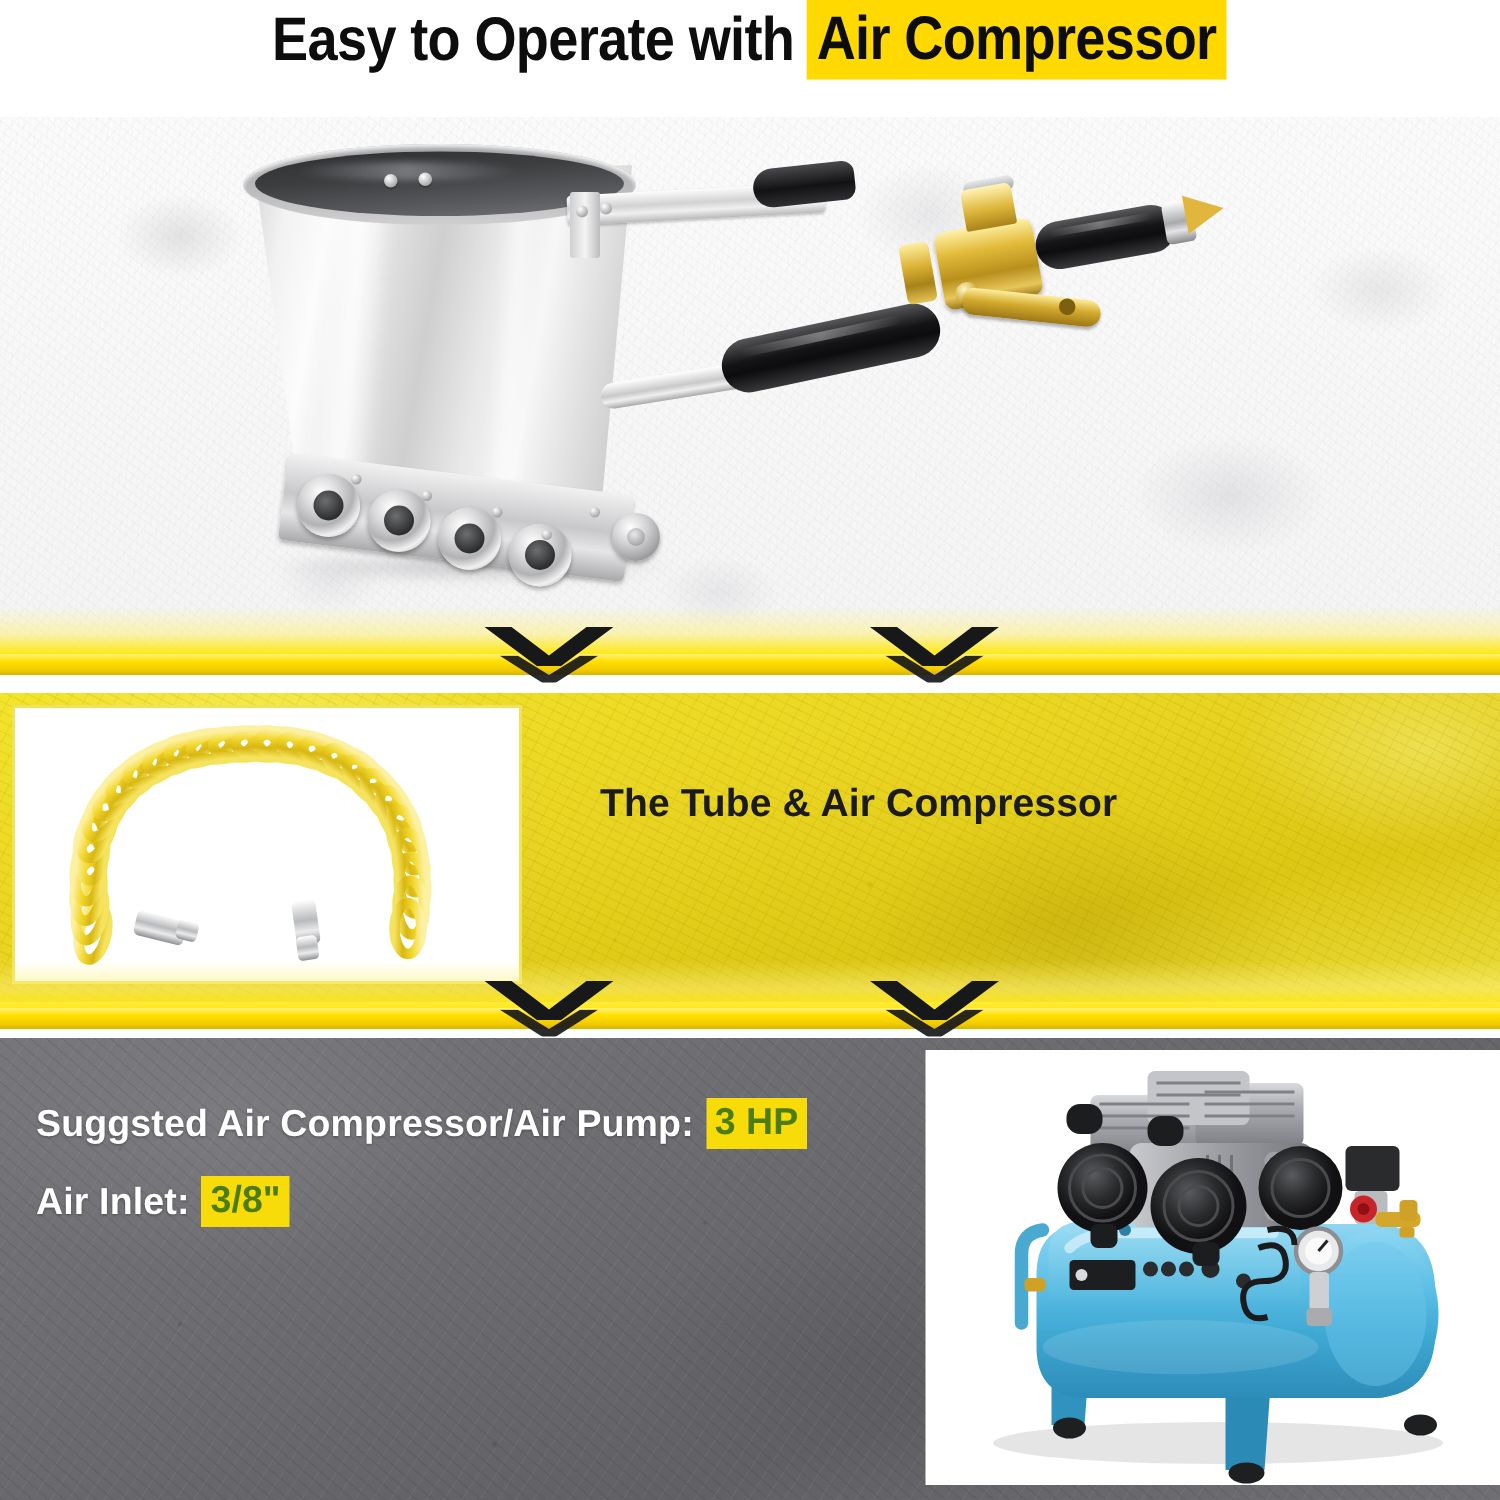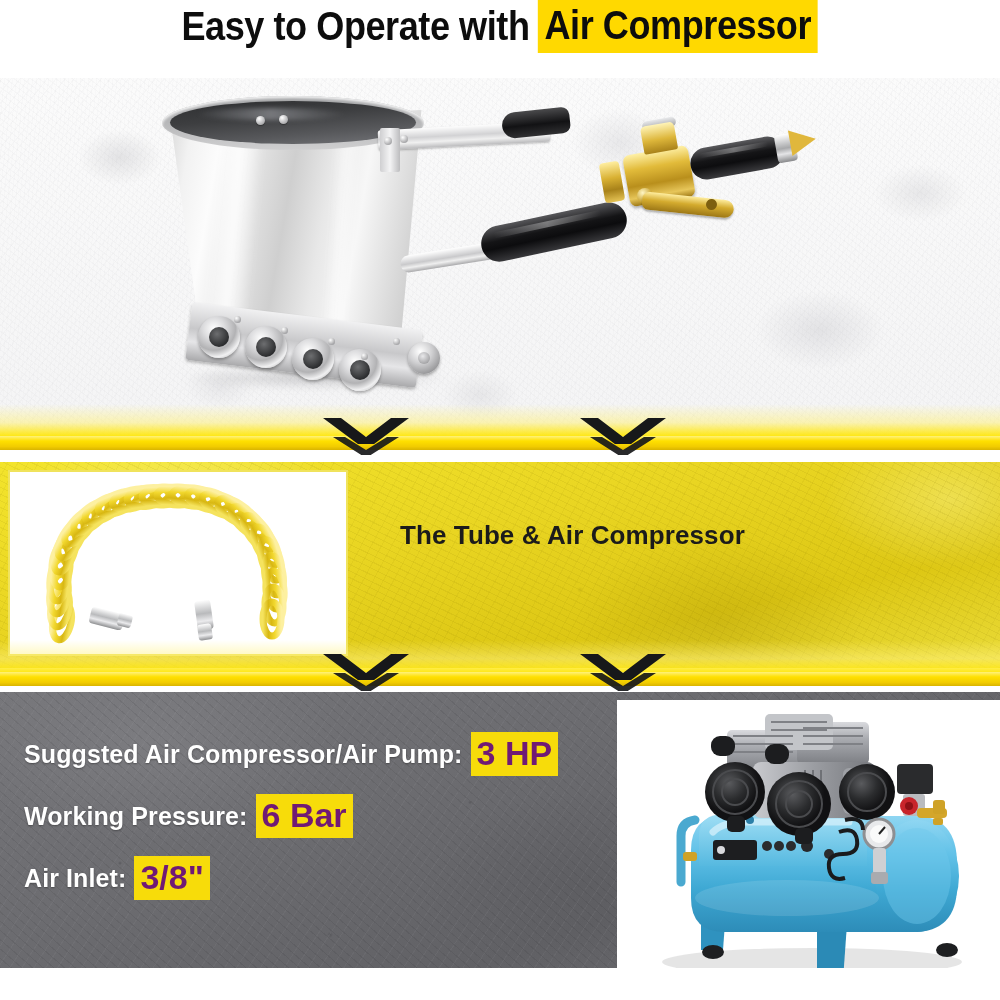--- a/index.html
+++ b/index.html
@@ -443,21 +443,21 @@
     font-size: 26px;
     font-weight: bold;
     line-height: 1.62;
     letter-spacing: .1px;
   }
 
   
   .panel3 {
     position: absolute;
     left: 0; top: 692px;
-    width: 1000px; height: 276px;
+    width: 1000px; height: 308px;
     overflow: hidden;
     background:
       radial-gradient(ellipse 260px 140px at 15% 18%, rgba(132,132,136,.55), rgba(0,0,0,0) 72%),
       radial-gradient(ellipse 220px 130px at 58% 70%, rgba(88,88,92,.45), rgba(0,0,0,0) 72%),
       radial-gradient(ellipse 200px 120px at 88% 28%, rgba(124,124,128,.40), rgba(0,0,0,0) 72%),
       linear-gradient(160deg, #76767a 0%, #6c6c70 38%, #616165 70%, #707074 100%);
   }
   .concrete {
     position: absolute; inset: 0;
     opacity: .34;
@@ -482,22 +482,22 @@
   }
   .spec-label {
     color: #ffffff;
     font-size: 25px;
     font-weight: bold;
     letter-spacing: .1px;
     text-shadow: 0 1px 2px rgba(0,0,0,.35);
   }
   .spec-value {
     background: #f7dc0a;
-    color: #701a75;
-    font-size: 34px;
+    color: #4d7c0f;
+    font-size: 25px;
     font-weight: bold;
     padding: 2px 6px 4px 6px;
     margin-left: 8px;
     line-height: 1.12;
   }
   .comp-box {
     position: absolute;
     left: 617px; top: 8px;
     width: 383px; height: 290px;
     background: #ffffff;
@@ -668,24 +668,20 @@
 
   <div class="panel3">
     <div class="concrete"></div>
 
     <div class="specs">
       <div class="spec-row">
         <span class="spec-label">Suggsted Air Compressor/Air Pump:</span>
         <span class="spec-value">3 HP</span>
       </div>
       <div class="spec-row">
-        <span class="spec-label">Working Pressure:</span>
-        <span class="spec-value">6 Bar</span>
-      </div>
-      <div class="spec-row">
         <span class="spec-label">Air Inlet:</span>
         <span class="spec-value">3/8"</span>
       </div>
     </div>
 
     <div class="comp-box">
       <svg class="comp-svg" width="383" height="290" viewBox="0 0 383 290">
         <defs>
           <linearGradient id="tankg" x1="0" y1="0" x2="0" y2="1">
             <stop offset="0%" stop-color="#8fd6f2"></stop>

